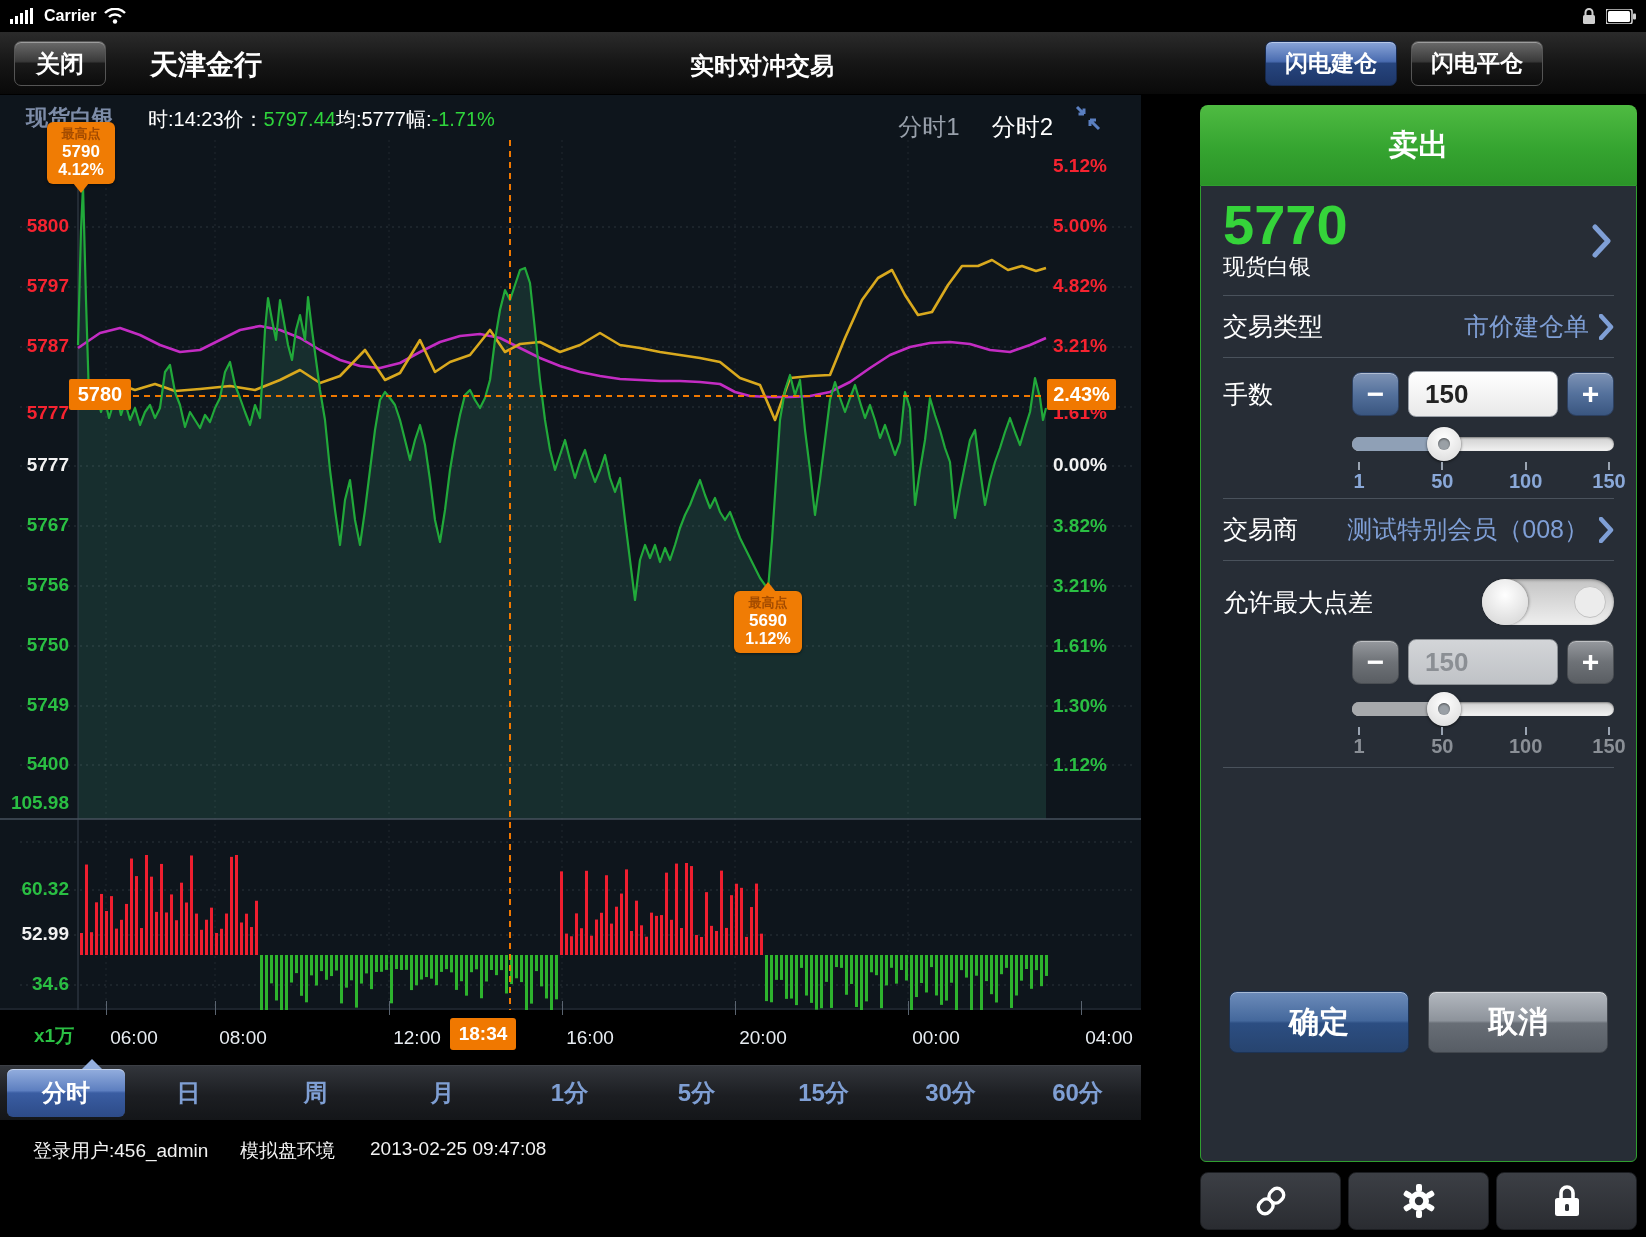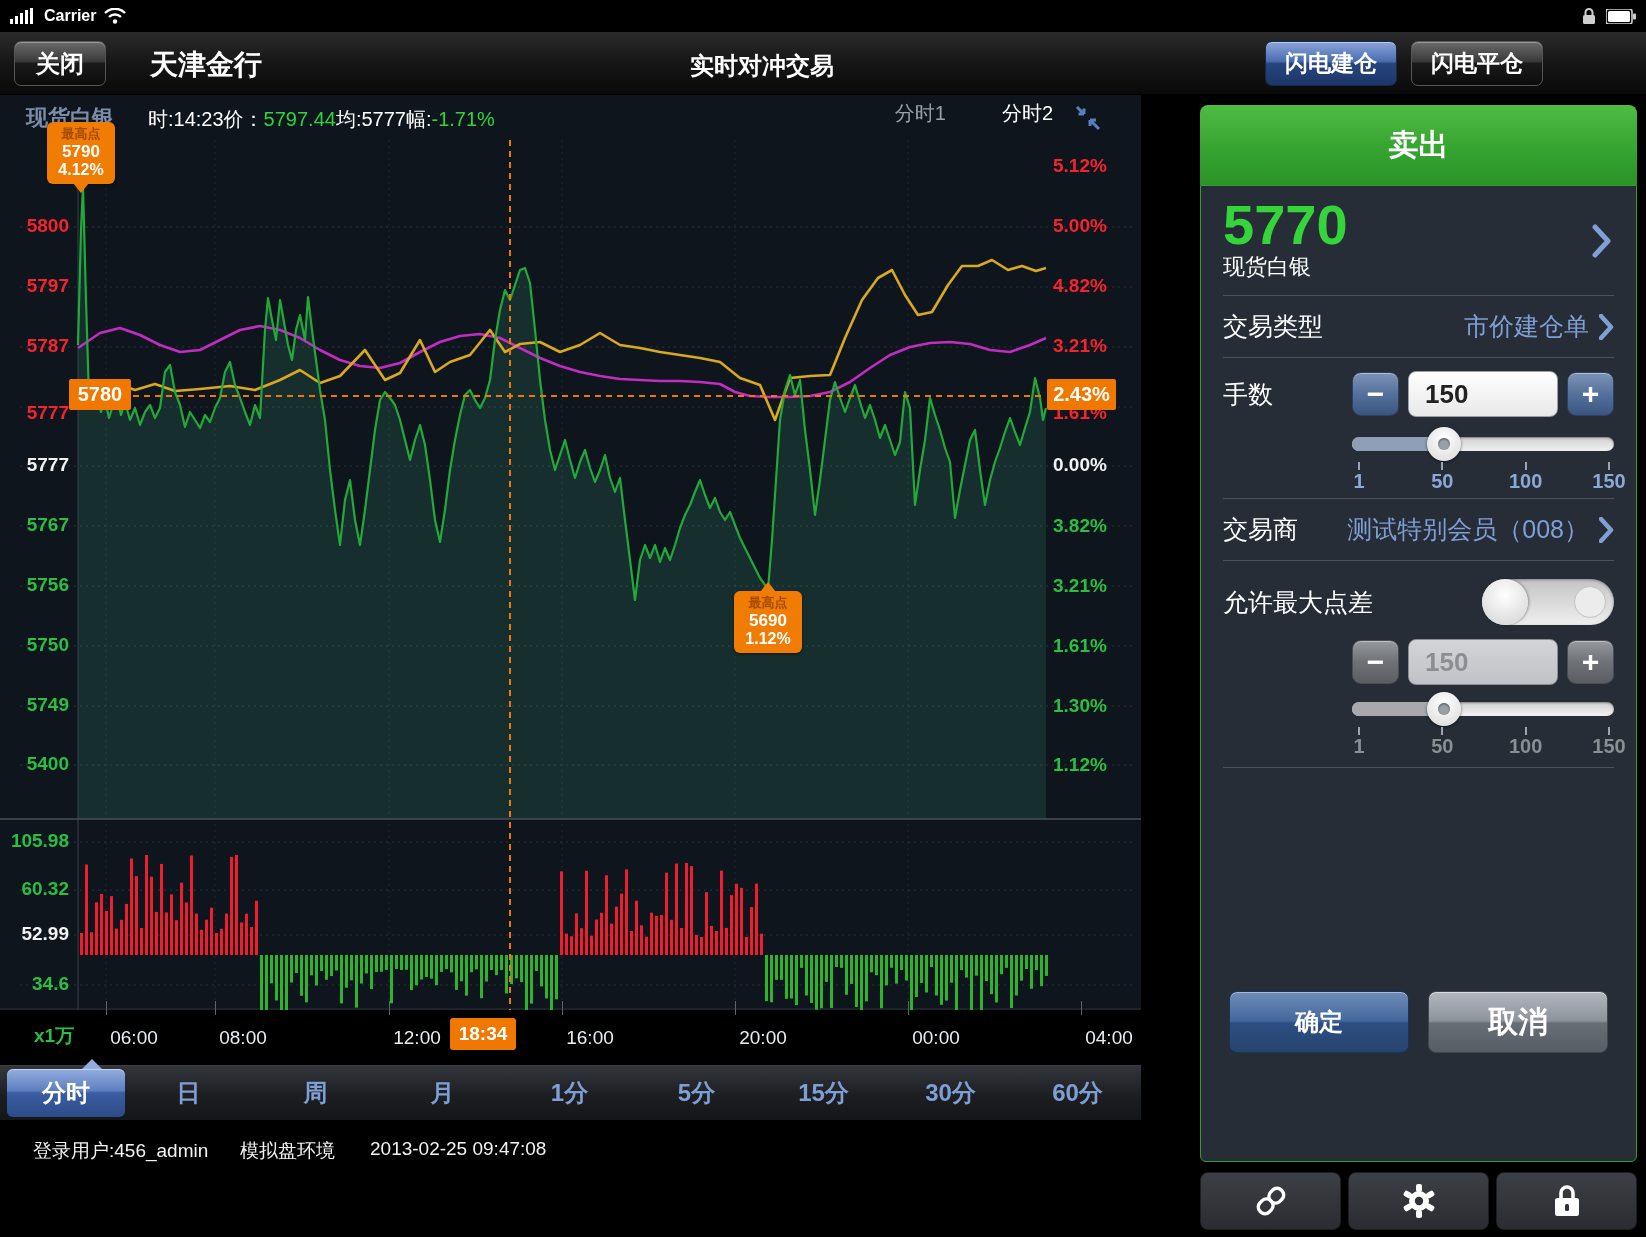--- a/index.html
+++ b/index.html
@@ -30,21 +30,21 @@
   
   .chart-col{position:absolute;left:0;top:95px;width:1141px;height:1142px;background:#000;}
   .panel-col{position:absolute;left:1141px;top:95px;width:505px;height:1142px;background:#000;}
 
   
   .chart-region{position:absolute;left:0;top:0;width:1141px;height:915px;background:#0e151c;}
   .chart-header{position:absolute;left:0;top:0;width:1141px;height:45px;}
   .instrument{position:absolute;left:26px;top:8px;font-size:22px;font-weight:bold;color:#7d8ca8;}
   .hdr-info{position:absolute;left:148px;top:11px;font-size:20px;color:#fff;display:flex;white-space:nowrap;}
   .grn{color:#2fd43c;}
-  .hdr-tabs{position:absolute;right:88px;top:5px;display:flex;gap:56px;font-size:20px;}
+  .hdr-tabs{position:absolute;right:88px;top:16px;display:flex;gap:32px;font-size:24px;}
   .htab1{color:#98a0ab;}
   .htab2{color:#fff;position:relative;padding-bottom:16px;border-bottom:2px solid #e9e9e9;}
   .htab2 .caret{position:absolute;left:50%;bottom:-8px;margin-left:-6px;width:0;height:0;
      border-left:6px solid transparent;border-right:6px solid transparent;border-top:6px solid #e9e9e9;}
   .collapse-ic{position:absolute;right:40px;top:10px;}
 
   .axis-label{position:absolute;font-size:19px;font-weight:bold;white-space:nowrap;}
   .axis-left{right:1072px;} 
   .axis-right{left:1053px;}
 
@@ -127,21 +127,21 @@
   .toggle .knob-on{position:absolute;left:0;top:0;width:46px;height:46px;border-radius:50%;
      background:radial-gradient(circle at 50% 35%,#fff,#d2d2d2);box-shadow:1px 0 3px rgba(0,0,0,.35);}
   .toggle .knob-off{position:absolute;right:8px;top:7px;width:32px;height:32px;border-radius:50%;
      background:#ececec;border:1px solid #c2c2c2;}
   .spread-line2{display:flex;justify-content:flex-end;margin-top:8px;}
   .step-btn.gray{background:linear-gradient(#96999e,#6e7277 50%,#5a5e63);border-color:#4a4e53;}
   .step-input.gray{background:linear-gradient(#d3d5d8,#bfc2c6);color:#8b8f94;border-color:#8b8f94;}
   .track-fill.gray{background:#a7a9ac;}
   .panel-spacer{flex:1;}
   .btns-row{display:flex;gap:19px;margin:0 6px 108px;height:62px;}
-  .btn-confirm{flex:1;border-radius:8px;font-size:24px;font-weight:bold;color:#fff;text-align:center;line-height:60px;
+  .btn-confirm{flex:1;border-radius:8px;font-size:30px;font-weight:bold;color:#fff;text-align:center;line-height:60px;
      background:linear-gradient(#6d8cba,#44689c 48%,#2c4e82 52%,#27446f);border:1px solid #1d3354;
      box-shadow:inset 0 1px 0 rgba(255,255,255,.4);}
   .btn-cancel{flex:1;border-radius:8px;font-size:30px;font-weight:bold;color:#fff;text-align:center;line-height:60px;
      background:linear-gradient(#b3b8bf,#8d939b 48%,#686e76 52%,#575d65);border:1px solid #42474e;
      box-shadow:inset 0 1px 0 rgba(255,255,255,.5);}
   .icon-bar{position:absolute;left:59px;top:1077px;width:437px;height:58px;display:flex;gap:7px;}
   .tool-btn{flex:1;border-radius:8px;background:linear-gradient(#3c3f45,#2a2c31);border:1px solid #1c1e22;
      display:flex;align-items:center;justify-content:center;}
 </style>
 </head>
@@ -439,21 +439,21 @@
           <span class="axis-label axis-left" style="top: 120px; color: rgb(245, 35, 48);">5800</span>
           <span class="axis-label axis-left" style="top: 180px; color: rgb(245, 35, 48);">5797</span>
           <span class="axis-label axis-left" style="top: 240px; color: rgb(245, 35, 48);">5787</span>
           <span class="axis-label axis-left" style="top: 307px; color: rgb(245, 35, 48);">5777</span>
           <span class="axis-label axis-left" style="top: 359px; color: rgb(242, 242, 242);">5777</span>
           <span class="axis-label axis-left" style="top: 419px; color: rgb(42, 191, 67);">5767</span>
           <span class="axis-label axis-left" style="top: 479px; color: rgb(42, 191, 67);">5756</span>
           <span class="axis-label axis-left" style="top: 539px; color: rgb(42, 191, 67);">5750</span>
           <span class="axis-label axis-left" style="top: 599px; color: rgb(42, 191, 67);">5749</span>
           <span class="axis-label axis-left" style="top: 658px; color: rgb(42, 191, 67);">5400</span>
-          <span class="axis-label axis-left" style="top: 735px; color: rgb(42, 191, 67);">105.98</span>
+          <span class="axis-label axis-left" style="top: 697px; color: rgb(42, 191, 67);">105.98</span>
           <span class="axis-label axis-left" style="top: 783px; color: rgb(42, 191, 67);">60.32</span>
           <span class="axis-label axis-left" style="top: 828px; color: rgb(242, 242, 242);">52.99</span>
           <span class="axis-label axis-left" style="top: 878px; color: rgb(42, 191, 67);">34.6</span>
           <span class="axis-label axis-right" style="top: 60px; color: rgb(245, 35, 48);">5.12%</span>
           <span class="axis-label axis-right" style="top: 120px; color: rgb(245, 35, 48);">5.00%</span>
           <span class="axis-label axis-right" style="top: 180px; color: rgb(245, 35, 48);">4.82%</span>
           <span class="axis-label axis-right" style="top: 240px; color: rgb(245, 35, 48);">3.21%</span>
           <span class="axis-label axis-right" style="top: 307px; color: rgb(245, 35, 48);">1.61%</span>
           <span class="axis-label axis-right" style="top: 359px; color: rgb(242, 242, 242);">0.00%</span>
           <span class="axis-label axis-right" style="top: 420px; color: rgb(42, 191, 67);">3.82%</span>

